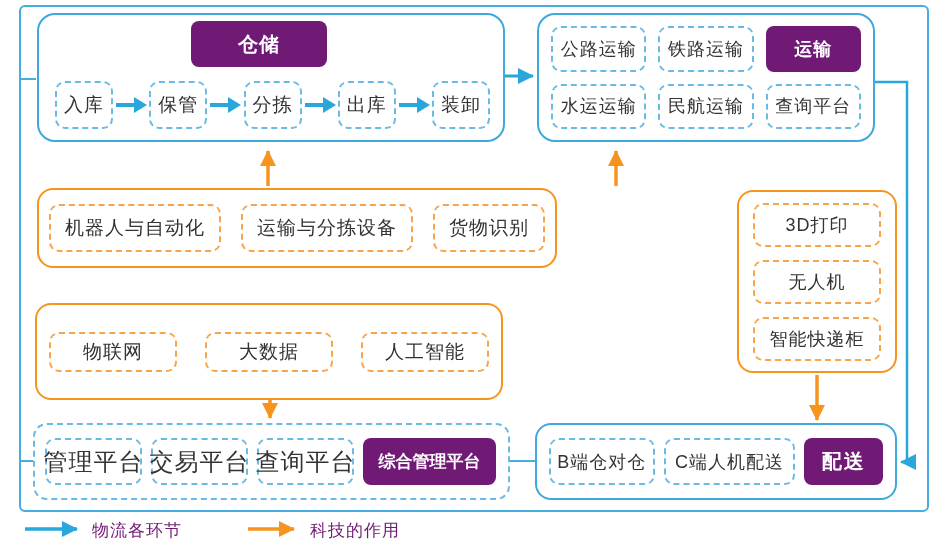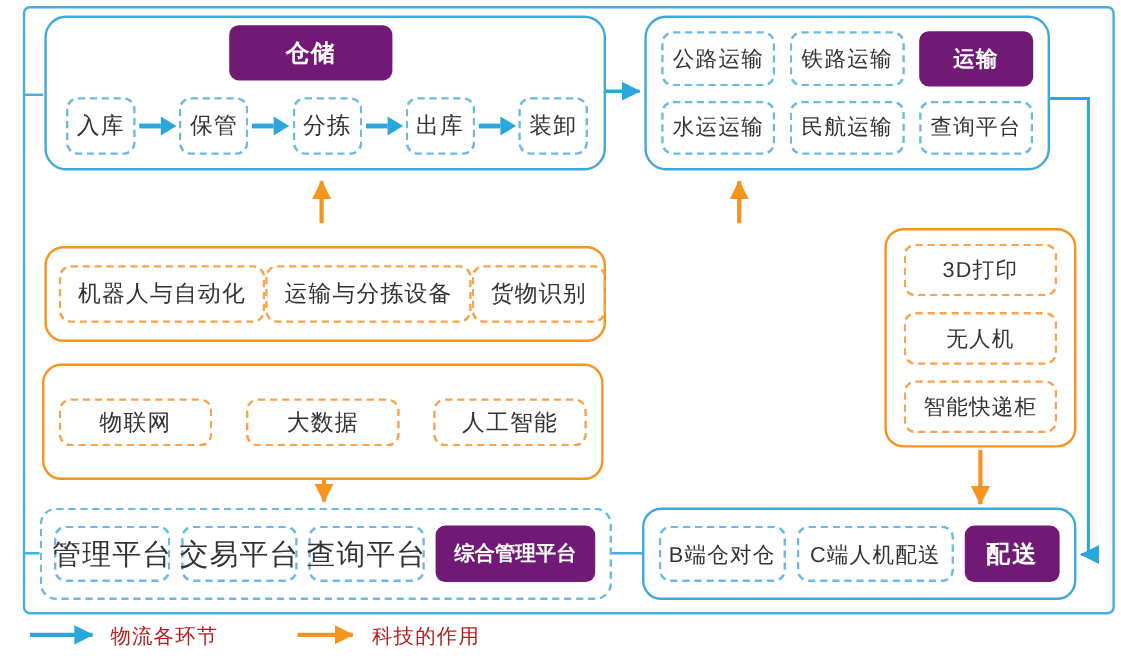--- a/index.html
+++ b/index.html
@@ -27,21 +27,21 @@
   .harrow{position:relative;width:18px;height:4px;background:#29a7dc;margin-right:12px;}
   .harrow::after{content:'';position:absolute;right:-13px;top:-6px;width:0;height:0;
      border-left:13px solid #29a7dc;border-top:8px solid transparent;border-bottom:8px solid transparent;}
 
   
   .tr{left:537px;top:13px;width:338px;height:129px;display:grid;
       grid-template-columns:1fr 1fr 1fr;column-gap:9px;row-gap:9px;padding:11px 12px;gap:12px;}
   .tr .node{font-size:18px;height:auto;}
 
   
-  .t1{left:37px;top:205px;width:468px;height:80px;display:flex;align-items:center;
+  .t1{left:37px;top:188px;width:520px;height:80px;display:flex;align-items:center;
       justify-content:space-between;padding:0 10px;}
   .t1 .node{height:48px;padding:0 14px;font-size:19px;}
   .t2{left:527px;top:188px;width:180px;height:145px;display:flex;flex-direction:column;
       justify-content:center;gap:20px;padding:0 17px;}
   .t2 .node{height:46px;}
   .t3{left:737px;top:190px;width:160px;height:183px;display:flex;flex-direction:column;
       justify-content:center;gap:13px;padding:0 14px;}
   .t3 .node{height:44px;font-size:18px;}
   .t4{left:35px;top:303px;width:468px;height:97px;display:flex;align-items:center;
       justify-content:space-between;padding:0 12px;}
@@ -56,21 +56,21 @@
 
   
   .dl{left:535px;top:423px;width:362px;height:77px;display:flex;align-items:center;
       gap:9px;padding:0 12px;border-radius:16px;}
   .dl .node{height:47px;font-size:18px;}
   .dl .n1{width:110px;}
   .dl .n2{width:137px;}
   .dl .n-solid{width:82px;font-size:20px;letter-spacing:2px;}
 
   
-  .legend-label{position:absolute;font-size:17px;color:#b91c1c;letter-spacing:1px;white-space:nowrap;}
+  .legend-label{position:absolute;font-size:17px;color:#701a75;letter-spacing:1px;white-space:nowrap;}
   .ll-blue{left:92px;top:519px;}
   .ll-orange{left:310px;top:519px;}
 </style>
 </head>
 <body>
 
 <div class="canvas">
 
   <svg class="wires" viewBox="0 0 934 551" xmlns="http://www.w3.org/2000/svg">
     <defs>

